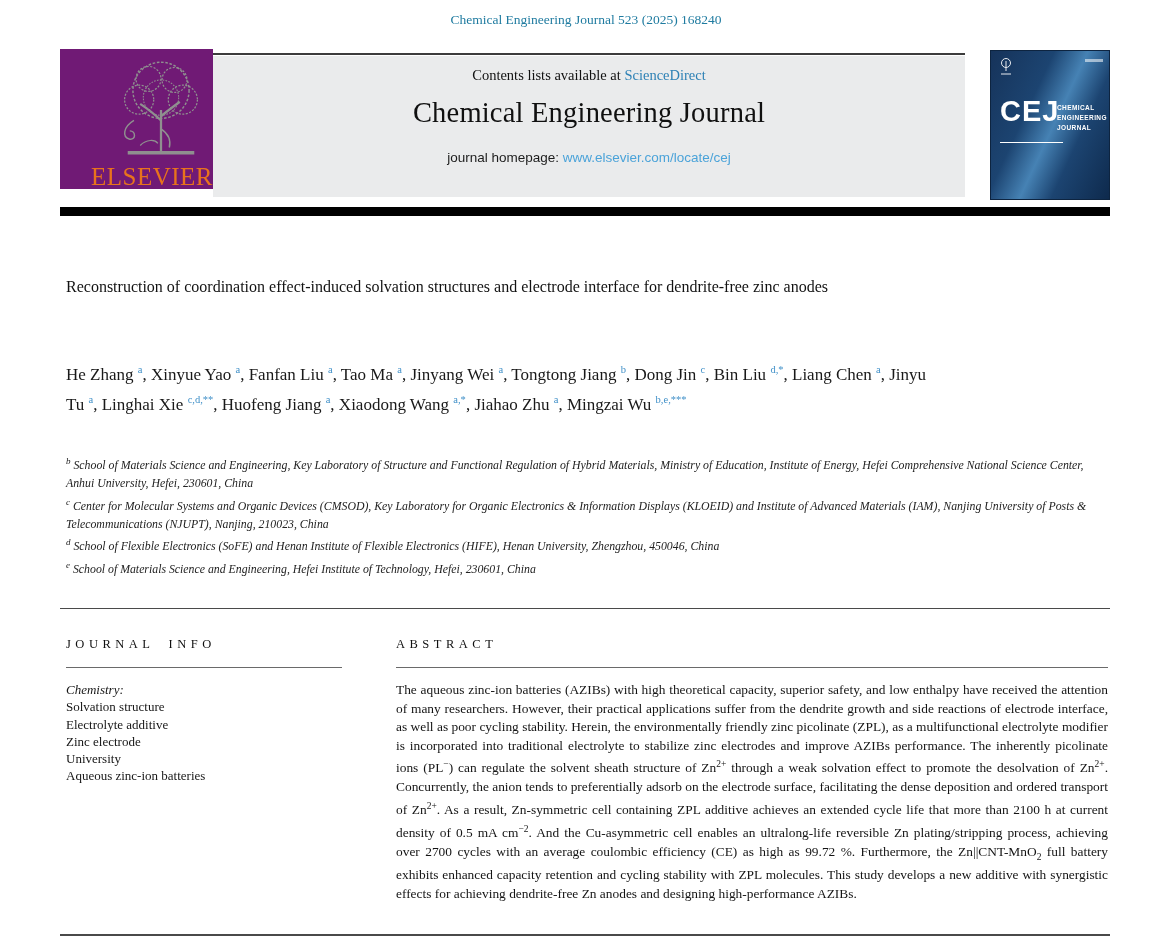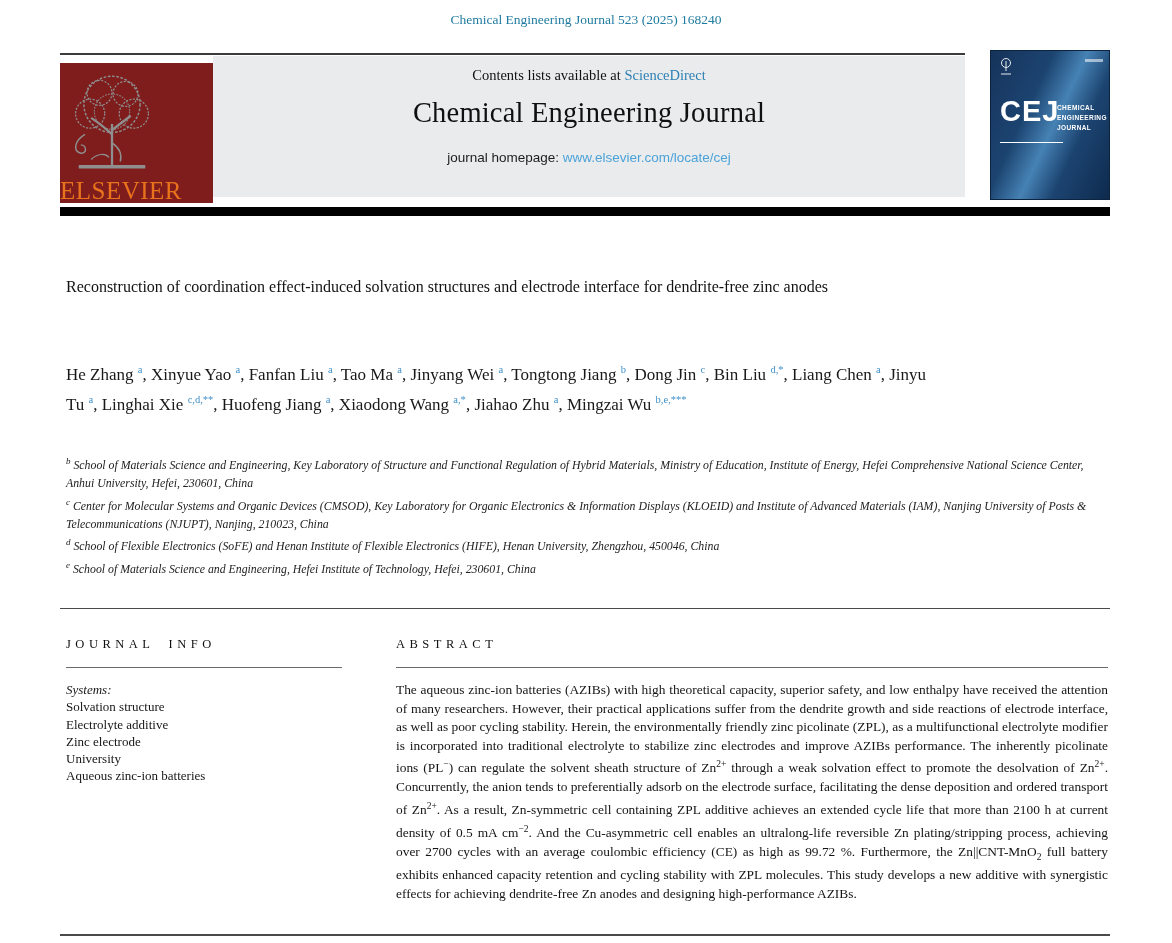--- a/index.html
+++ b/index.html
@@ -11,22 +11,22 @@
             font-size:13.5px;color:#1f7ba0;}
 
   
   .rule{position:absolute;background:#4a4a4a;}
   .top-rule{left:60px;top:53px;width:905px;height:2px;background:#3c3c3c;}
   .mid-rule{left:60px;top:608px;width:1050px;height:1px;}
   .bottom-rule{left:60px;top:934px;width:1050px;height:2px;}
   .black-bar{position:absolute;left:60px;top:207px;width:1050px;height:9px;background:#000;}
 
   
-  .logo-block{position:absolute;left:60px;top:63px;width:153px;height:140px;background:#7f1d1d;
-              display:flex;flex-direction:column;align-items:flex-start;justify-content:flex-end;}
+  .logo-block{position:absolute;left:60px;top:49px;width:153px;height:140px;background:#701a75;
+              display:flex;flex-direction:column;align-items:flex-end;justify-content:flex-end;}
   .tree-svg{width:104px;height:106px;}
   .elsevier-word{font-size:25px;color:#e8731c;letter-spacing:.5px;line-height:1;margin-top:3px;}
 
   
   .banner{position:absolute;left:213px;top:56px;width:752px;height:141px;background:#eaebec;
           text-align:center;}
   .contents-line{margin-top:11px;font-size:14.5px;color:#111;}
   .sd-link{color:#2d81b5;text-decoration:none;cursor:pointer;}
   .banner-title{font-size:28.5px;color:#101010;margin-top:13px;letter-spacing:.2px;}
   .homepage-line{font-family:"Liberation Sans",sans-serif;font-size:13.5px;color:#1c1c1c;margin-top:21px;}
@@ -126,21 +126,21 @@
       <div class="affil-line"><sup>d</sup> School of Flexible Electronics (SoFE) and Henan Institute of Flexible Electronics (HIFE), Henan University, Zhengzhou, 450046, China</div>
       <div class="affil-line"><sup>e</sup> School of Materials Science and Engineering, Hefei Institute of Technology, Hefei, 230601, China</div>
     </div>
 
   <div class="rule mid-rule"></div>
 
   <div class="info-col">
     <div class="col-header">JOURNAL INFO</div>
     <div class="col-rule"></div>
     <div class="kw-block">
-      <div class="kw-label">Systems:</div>
+      <div class="kw-label">Chemistry:</div>
       <div>
           <div>Solvation structure</div>
           <div>Electrolyte additive</div>
           <div>Zinc electrode</div>
           <div>University</div>
           <div>Aqueous zinc-ion batteries</div>
         </div>
     </div>
   </div>
 

